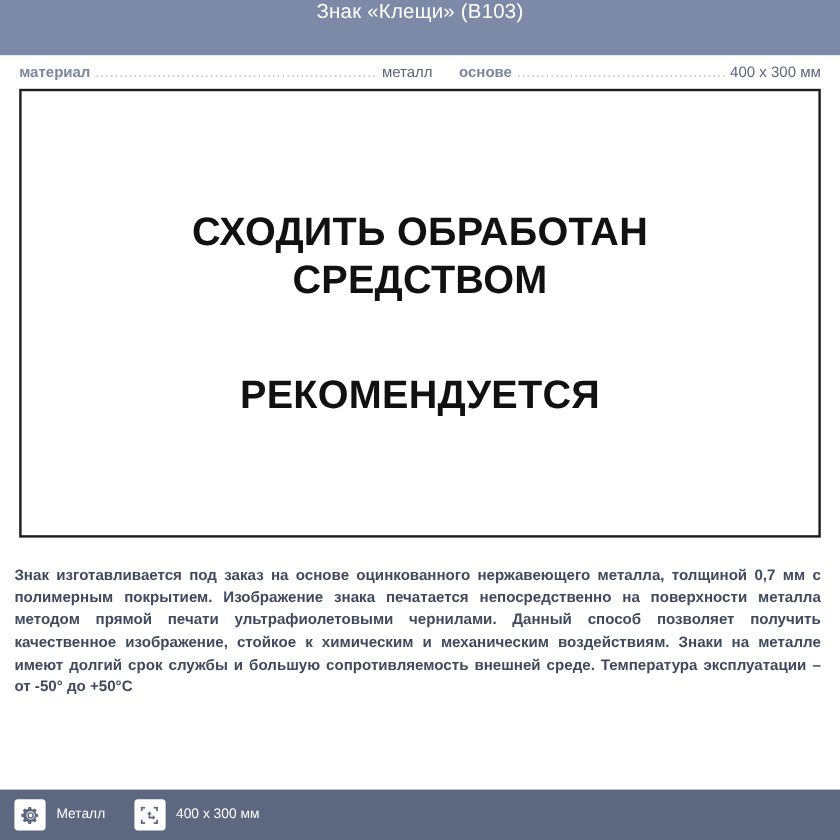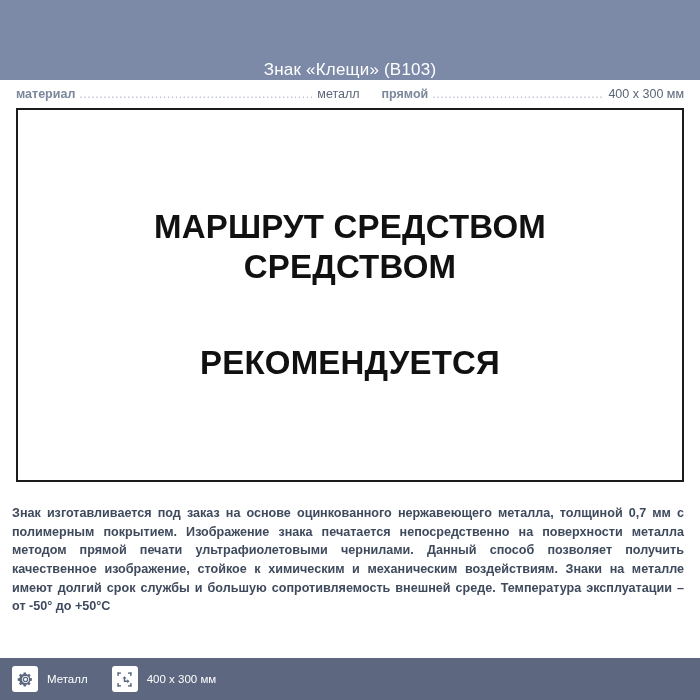--- a/index.html
+++ b/index.html
@@ -17,25 +17,25 @@
     position: relative;
     width: 700px;
     height: 700px;
     background: #ffffff;
     display: flex;
     flex-direction: column;
   }
 
   
   .header {
-    height: 80px;
+    height: 46px;
     background: #7c8aa8;
     color: #ffffff;
     display: flex;
-    align-items: flex-end;
+    align-items: flex-start;
     justify-content: center;
     flex: 0 0 auto;
   }
   .header-title {
     font-size: 17px;
     font-weight: normal;
     letter-spacing: 0.2px;
     color: #ffffff;
   }
 
@@ -170,30 +170,30 @@
   </div>
 
   <div class="specbar">
     <div class="spec-group grow">
       <span class="spec-label">материал</span>
       <span class="dots">................................................................................................</span>
       <span class="spec-value">металл</span>
     </div>
     <div class="spec-gap"></div>
     <div class="spec-group grow">
-      <span class="spec-label">прямой</span>
+      <span class="spec-label">основе</span>
       <span class="dots">............................................................................</span>
       <span class="spec-value">400 x 300 мм</span>
     </div>
   </div>
 
   <div class="sign-wrap">
     <div class="sign">
       <div class="sign-block-1">
-        <div class="sign-line">МАРШРУТ СРЕДСТВОМ</div>
+        <div class="sign-line">СХОДИТЬ ОБРАБОТАН</div>
         <div class="sign-line">СРЕДСТВОМ</div>
       </div>
       <div class="sign-block-2">
         <div class="sign-line">РЕКОМЕНДУЕТСЯ</div>
       </div>
     </div>
   </div>
 
   <div class="description">Знак изготавливается под заказ на основе оцинкованного нержавеющего металла, толщиной 0,7 мм с полимерным покрытием. Изображение знака печатается непосредственно на поверхности металла методом прямой печати ультрафиолетовыми чернилами. Данный способ позволяет получить качественное изображение, стойкое к химическим и механическим воздействиям. Знаки на металле имеют долгий срок службы и большую сопротивляемость внешней среде. Температура эксплуатации – от -50° до +50°C</div>
 

